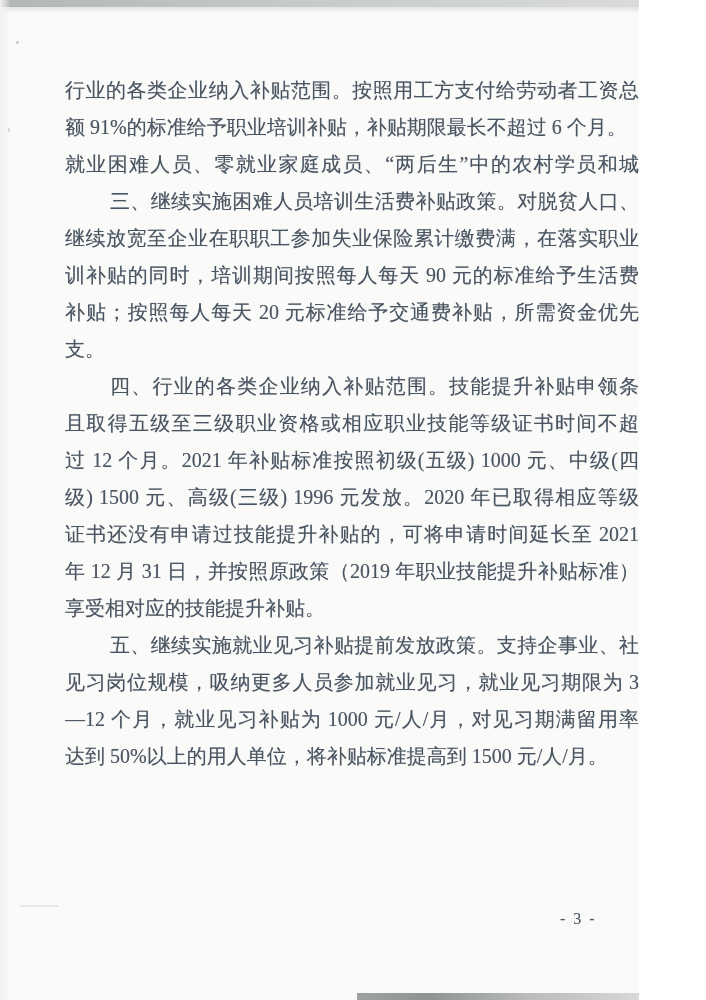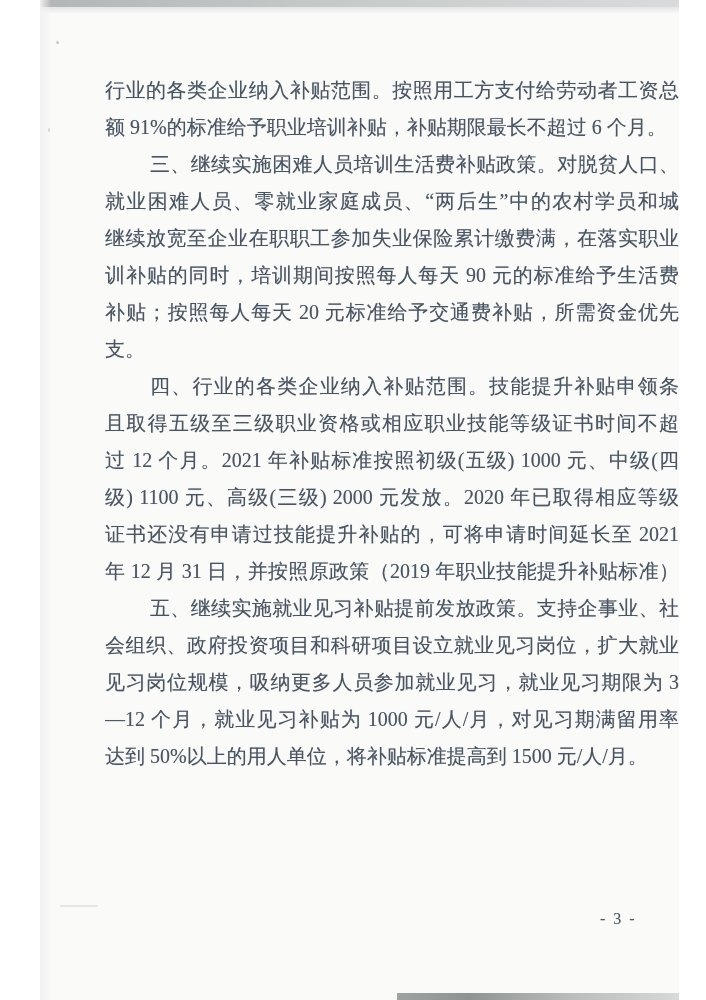--- a/index.html
+++ b/index.html
@@ -7,21 +7,20 @@
     padding: 0;
     background: #ffffff;
   }
   #screen {
     position: relative;
     width: 639px;
     height: 1000px;
     background: #fafaf9;
     overflow: hidden;
     font-family: "Liberation Serif", "DejaVu Serif", serif;
-    margin-left: 40px;
   }
   
   .textblock {
     position: absolute;
     left: 65px;
     top: 72px;
     width: 574px;
     color: #4a5562;
     font-size: 20px;
     line-height: 37px;
@@ -117,40 +116,40 @@
   <div class="artifact scratch"></div>
 
   <div class="textblock">
 
     <div class="para">
       <div class="line">行业的各类企业纳入补贴范围。按照用工方支付给劳动者工资总</div>
       <div class="line last">额 91%的标准给予职业培训补贴，补贴期限最长不超过 6 个月。</div>
     </div>
 
     <div class="para">
+      <div class="line">就业困难人员、零就业家庭成员、“两后生”中的农村学员和城</div>
       <div class="line indent">三、继续实施困难人员培训生活费补贴政策。对脱贫人口、</div>
-      <div class="line">就业困难人员、零就业家庭成员、“两后生”中的农村学员和城</div>
       <div class="line">继续放宽至企业在职职工参加失业保险累计缴费满，在落实职业培</div>
       <div class="line">训补贴的同时，培训期间按照每人每天 90 元的标准给予生活费</div>
       <div class="line">补贴；按照每人每天 20 元标准给予交通费补贴，所需资金优先</div>
       <div class="line last">支。</div>
     </div>
 
     <div class="para">
       <div class="line indent">四、行业的各类企业纳入补贴范围。技能提升补贴申领条</div>
       <div class="line">且取得五级至三级职业资格或相应职业技能等级证书时间不超</div>
       <div class="line">过 12 个月。2021 年补贴标准按照初级(五级) 1000 元、中级(四</div>
-      <div class="line">级) 1100 元、高级(三级) 2000 元发放。2020 年已取得相应等级</div>
+      <div class="line">级) 1500 元、高级(三级) 1996 元发放。2020 年已取得相应等级</div>
       <div class="line">证书还没有申请过技能提升补贴的，可将申请时间延长至 2021</div>
       <div class="line">年 12 月 31 日，并按照原政策（2019 年职业技能提升补贴标准）</div>
+      <div class="line last">享受相对应的技能提升补贴。</div>
     </div>
 
     <div class="para">
       <div class="line indent">五、继续实施就业见习补贴提前发放政策。支持企事业、社</div>
-      <div class="line">会组织、政府投资项目和科研项目设立就业见习岗位，扩大就业</div>
       <div class="line">见习岗位规模，吸纳更多人员参加就业见习，就业见习期限为 3</div>
       <div class="line">—12 个月，就业见习补贴为 1000 元/人/月，对见习期满留用率</div>
       <div class="line last">达到 50%以上的用人单位，将补贴标准提高到 1500 元/人/月。</div>
     </div>
 
   </div>
 
   <div class="pagenum">- 3 -</div>
 
 </div>

